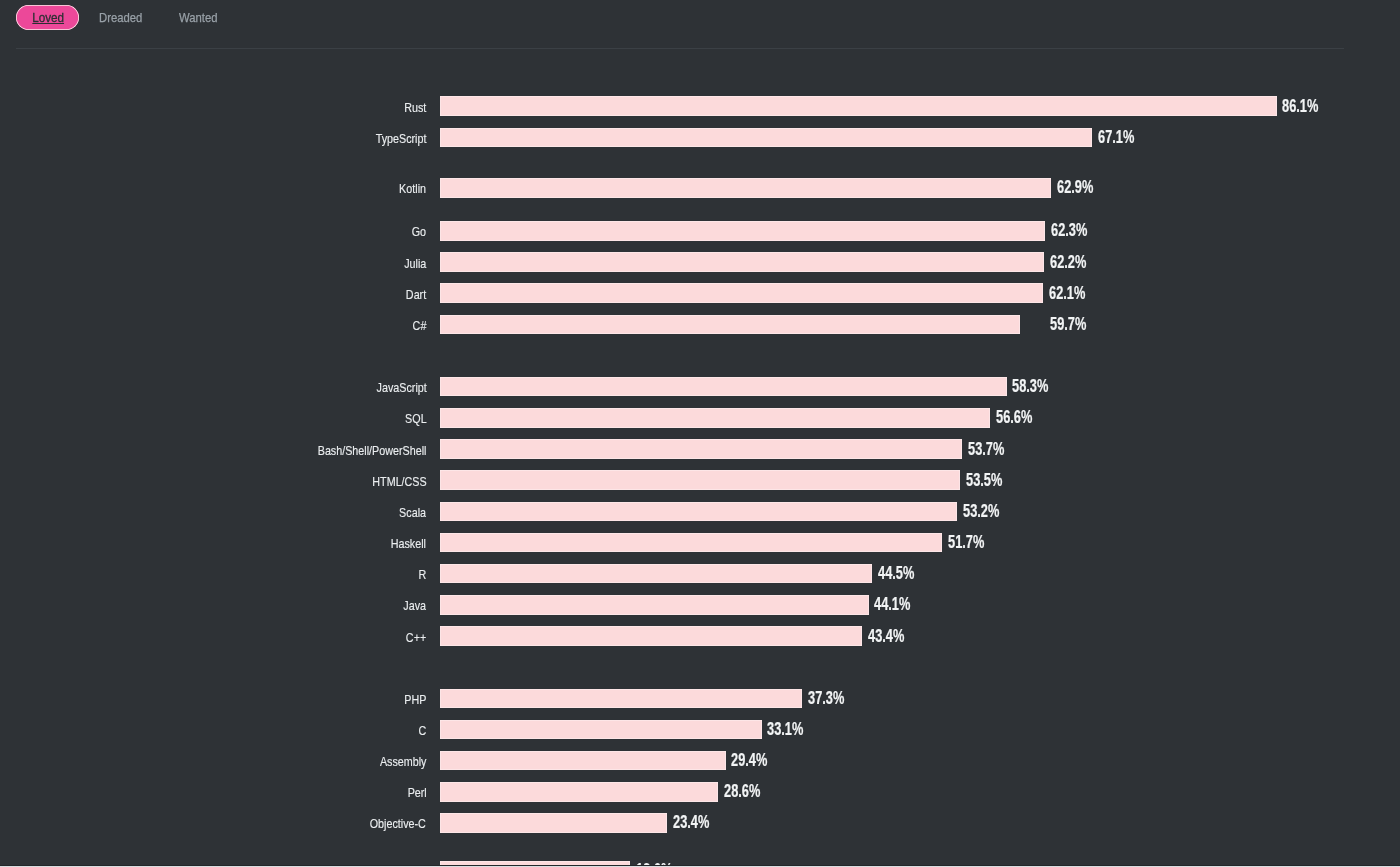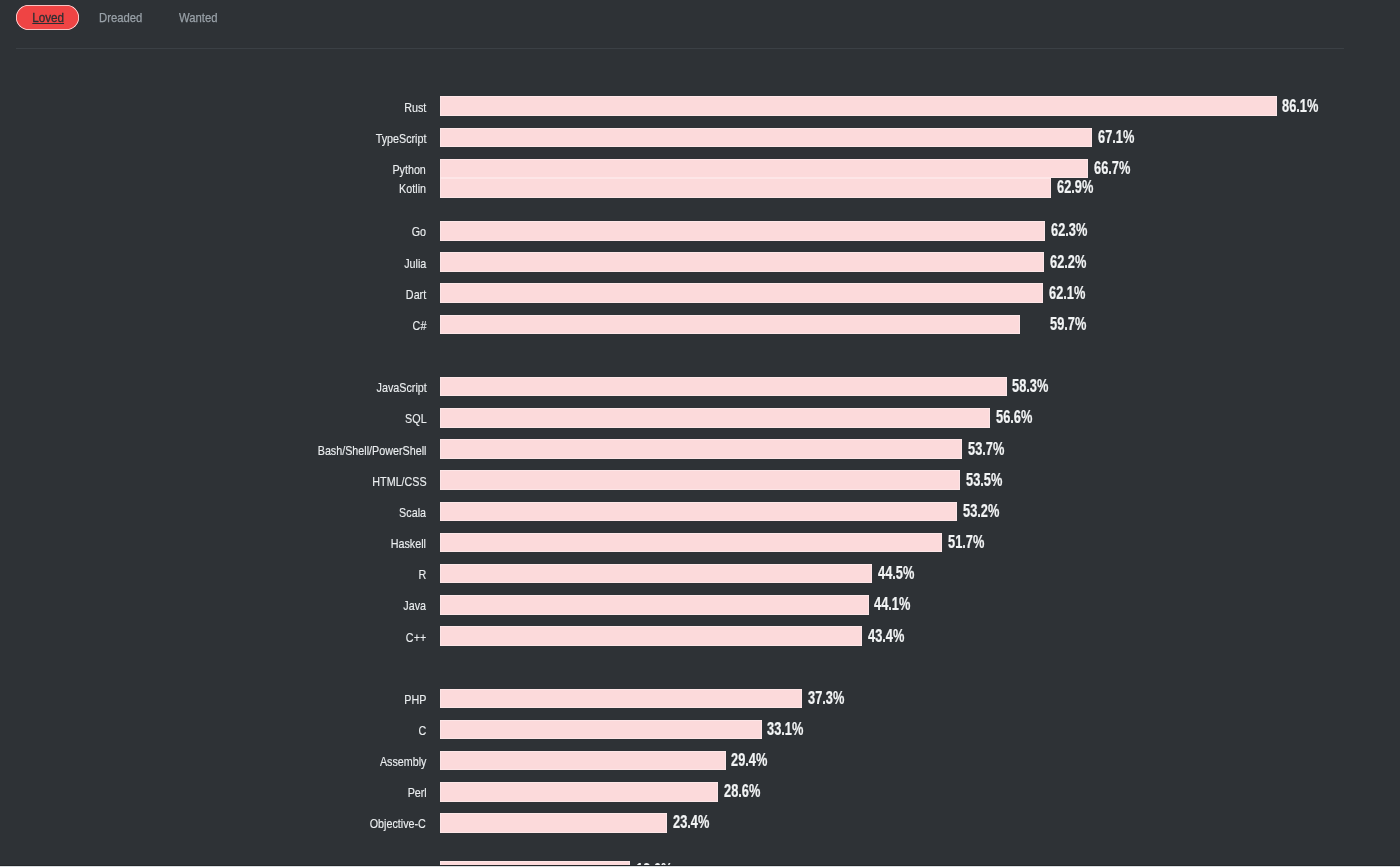--- a/index.html
+++ b/index.html
@@ -16,21 +16,21 @@
   .tabbar { position:absolute; left:0; top:0; width:100%; height:40px; }
   .tab {
     position:absolute; top:5.3px; height:24.5px;
     display:flex; align-items:center; justify-content:center;
     color:#99a1a8; white-space:nowrap; cursor:pointer; user-select:none;
     font-size:13.3px;
   }
   .tab > span { display:inline-block; transform:scaleX(0.85) translateZ(0); transform-origin:0% 50%; }
   .tab:not(.active) > span { -webkit-text-stroke:0.25px #99a1a8; }
   .tab.active {
-    background:#ef4444; color:#2b2f33; border-radius:13px;
+    background:#ec4899; color:#2b2f33; border-radius:13px;
     left:16.3px; width:62.8px;
     box-shadow: inset 0 0 0 0.8px #fdeaea;
     text-decoration: underline;
   }
   .tab.active > span { transform:scaleX(0.88) translateZ(0); transform-origin:50% 50%; -webkit-text-stroke:0.3px #2b2f33; }
   .tab.t2 { left:99.4px; }
   .tab.t3 { left:178.7px; }
 
   
   .subtitle {
@@ -105,29 +105,20 @@
     </div>
     <div class="row" style="top: 127.565px;">
       <div class="cat">
           <span>TypeScript</span>
         </div>
       <div class="bar" style="width: 652.011px; background: rgb(252, 218, 219);"></div>
       <div class="val" style="left: 1097.81px;">
           <span>67.1%</span>
         </div>
     </div>
-    <div class="row" style="top: 158.73px;">
-      <div class="cat">
-          <span>Python</span>
-        </div>
-      <div class="bar" style="width: 648.124px; background: rgb(252, 218, 219);"></div>
-      <div class="val" style="left: 1093.92px;">
-          <span>66.7%</span>
-        </div>
-    </div>
     <div class="row" style="top: 178px;">
       <div class="cat">
           <span>Kotlin</span>
         </div>
       <div class="bar" style="width: 611.199px; background: rgb(252, 218, 219);"></div>
       <div class="val" style="left: 1057px;">
           <span>62.9%</span>
         </div>
     </div>
     <div class="row" style="top: 221.06px;">

